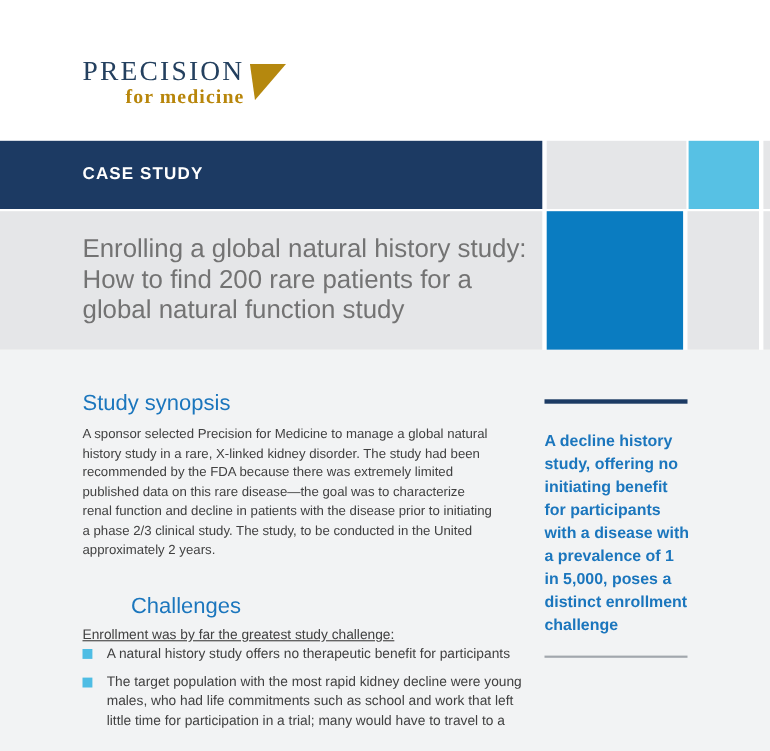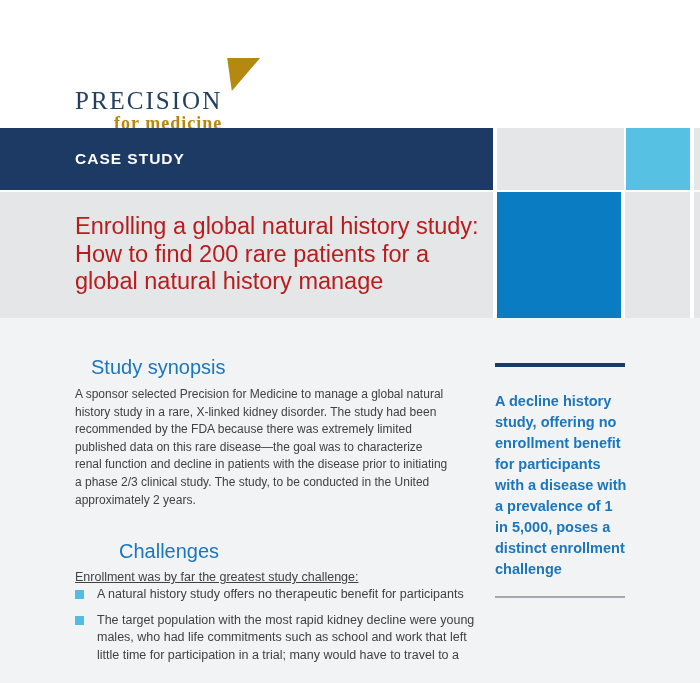--- a/index.html
+++ b/index.html
@@ -6,21 +6,21 @@
   html,body { background:#ffffff; }
   .page {
     position:relative; width:700px; height:683px;
     background:#ffffff; overflow:hidden;
     font-family:"Liberation Sans", sans-serif;
   }
 
   
   .logo { position:absolute; left:75px; top:54px; display:flex; align-items:flex-start; }
   .logo-text { text-align:right; font-family:"Liberation Serif", serif; }
-  .logo-name { font-size:25px; letter-spacing:2px; color:#24405f; line-height:24px;margin-top:35px; }
+  .logo-name { font-size:25px; letter-spacing:2px; color:#24405f; line-height:24px; }
   .logo-tagline { font-size:18px; letter-spacing:1px; color:#b8860b; font-weight:bold; line-height:19px; margin-top:1px; }
   .logo-triangle {
     width:33px; height:33px; margin-left:5px; margin-top:4px;
     background:#b5880e;
     clip-path:polygon(0 0, 100% 0, 14% 100%);
   }
 
   
   .banner-row { position:absolute; left:0; top:128px; width:636px; height:62px; }
   .title-row  { position:absolute; left:0; top:192px; width:700px; height:126px; }
@@ -33,30 +33,30 @@
   .r2-blue     { left:497px; width:124px; background:#0a7cc1; }
   .r2-gray     { left:625px; width:65px;  background:#e5e6e8; }
   .r2-sliver   { left:694px; width:6px;   background:#e5e6e8; }
 
   .banner-label {
     color:#ffffff; font-size:15.5px; font-weight:bold; letter-spacing:1px;
     line-height:62px; padding-left:75px;
   }
   .doc-title {
     padding:21px 0 0 75px;
-    font-size:23.5px; font-weight:300; color:#b91c1c; line-height:27.5px;
+    font-size:23.5px; font-weight:300; color:#737373; line-height:27.5px;
   }
   .doc-title div { white-space:nowrap; }
 
   
   .body-area { position:absolute; left:0; top:318px; width:700px; height:365px; background:#f2f3f4; }
   .main-col { position:absolute; left:75px; top:0; width:412px; }
 
   .section-heading { font-size:20px; font-weight:400; color:#1b76bd; line-height:22px; }
-  .synopsis-heading { position:absolute; left:16px; top:38px; }
+  .synopsis-heading { position:absolute; left:0; top:38px; }
   .para { position:absolute; left:0; top:68px; font-size:12px; color:#414141; line-height:17.6px; }
   .para div { white-space:nowrap; }
 
   .challenges-heading { position:absolute; left:0; top:222px;margin-left:44px; }
   .challenges-intro { position:absolute; left:0; top:251px; font-size:12.5px; color:#414141; line-height:17.6px; white-space:nowrap;text-decoration:underline; }
   .bullet-list { position:absolute; left:0; top:268px; }
   .bullet-item { display:flex; margin-bottom:8px; }
   .bullet-sq { flex:0 0 9px; width:9px; height:9px; background:#4fbde4; margin-top:4px; margin-right:13px; }
   .bullet-text { font-size:12.5px; color:#414141; line-height:17.6px; }
   .bullet-text div { white-space:nowrap; }
@@ -88,21 +88,21 @@
     <div class="block r1-gray"></div>
     <div class="block r1-sky"></div>
     <div class="block r1-sliver"></div>
   </div>
 
   <div class="title-row">
     <div class="block title-bg">
       <div class="doc-title">
         <div>Enrolling a global natural history study:</div>
         <div>How to find 200 rare patients for a</div>
-        <div>global natural history manage</div>
+        <div>global natural function study</div>
       </div>
     </div>
     <div class="block r2-blue"></div>
     <div class="block r2-gray"></div>
     <div class="block r2-sliver"></div>
   </div>
 
   <div class="body-area">
 
     <div class="main-col">
@@ -143,21 +143,21 @@
         </div>
 
       </div>
     </div>
 
     <div class="sidebar">
       <div class="sidebar-rule-top"></div>
       <div class="sidebar-quote">
         <div>A decline history</div>
         <div>study, offering no</div>
-        <div>enrollment benefit</div>
+        <div>initiating benefit</div>
         <div>for participants</div>
         <div>with a disease with</div>
         <div>a prevalence of 1</div>
         <div>in 5,000, poses a</div>
         <div>distinct enrollment</div>
         <div>challenge</div>
       </div>
       <div class="sidebar-rule-bottom"></div>
     </div>
 

